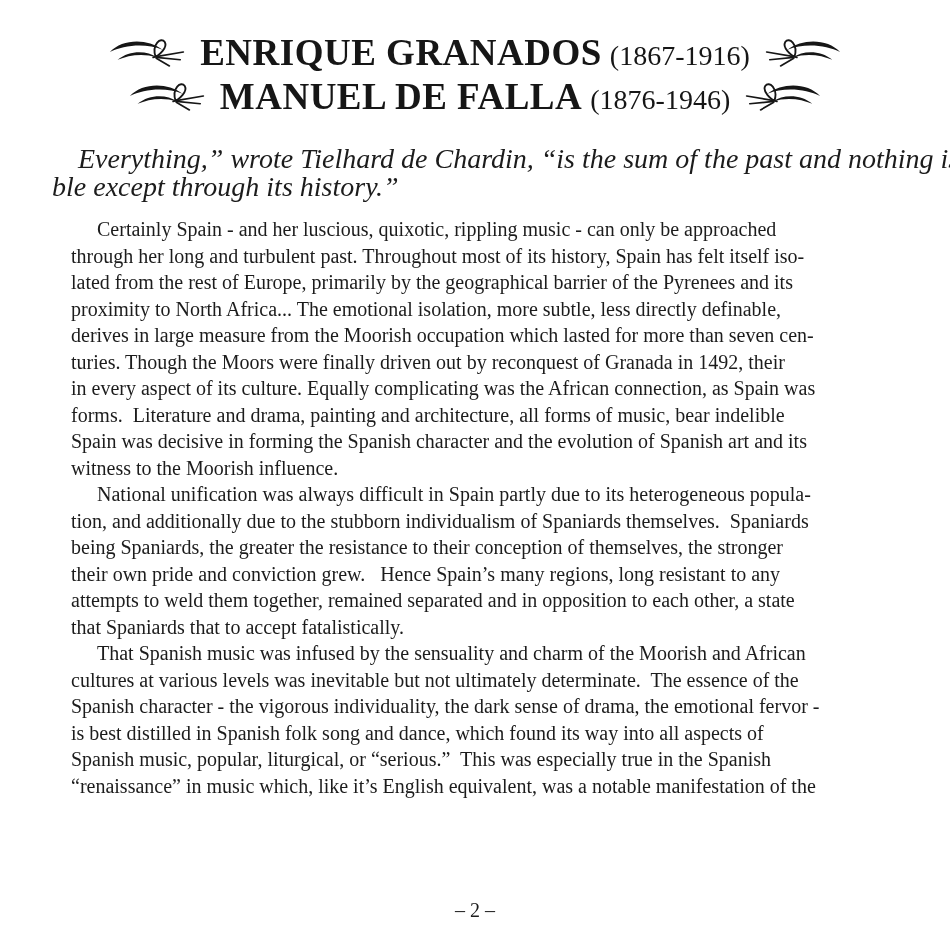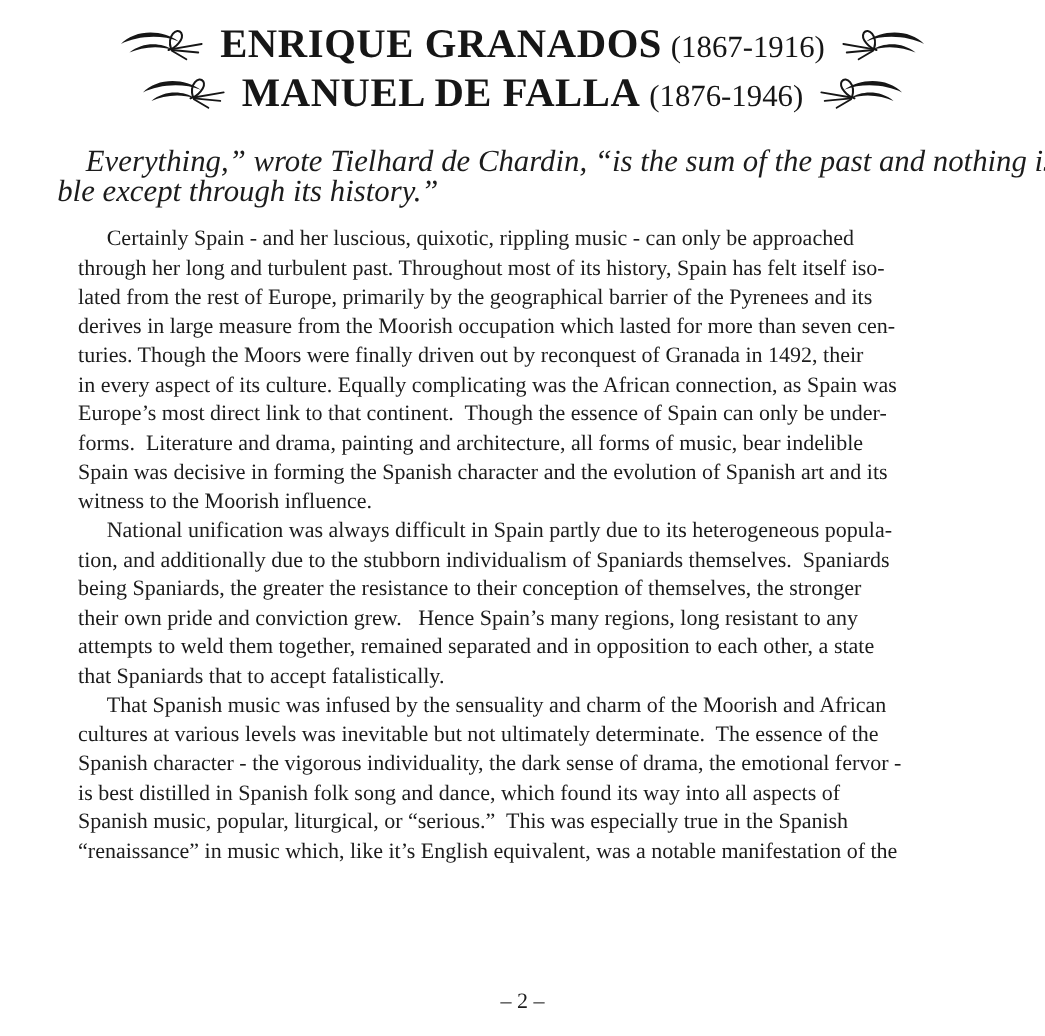--- a/index.html
+++ b/index.html
@@ -6,21 +6,21 @@
   .page {
     position: relative;
     width: 950px;
     height: 942px;
     background: #ffffff;
     color: #1a1a1a;
     font-family: "Liberation Serif", serif;
     overflow: hidden;
   }
   
-  .title-block { padding-top: 18px; }
+  .title-block { padding-top: 30px; }
   .title-line {
     display: flex;
     justify-content: center;
     align-items: center;
     height: 44px;
     gap: 14px;
   }
   .title-text { white-space: nowrap; }
   .composer {
     font-size: 37px;
@@ -115,24 +115,24 @@
   <section class="quote">
       <div class="tline indent">Everything,” wrote Tielhard de Chardin, “is the sum of the past and nothing is comprehensi-</div>
       <div class="tline">ble except through its history.”</div>
     </section>
 
   <section class="body-text">
     <div class="para">
         <div class="tline indent">Certainly Spain - and her luscious, quixotic, rippling music - can only be approached</div>
         <div class="tline">through her long and turbulent past. Throughout most of its history, Spain has felt itself iso-</div>
         <div class="tline">lated from the rest of Europe, primarily by the geographical barrier of the Pyrenees and its</div>
+        <div class="tline">proximity to North Africa... The emotional isolation, more subtle, less directly definable,</div>
         <div class="tline">derives in large measure from the Moorish occupation which lasted for more than seven cen-</div>
         <div class="tline">turies. Though the Moors were finally driven out by reconquest of Granada in 1492, their</div>
         <div class="tline">in every aspect of its culture. Equally complicating was the African connection, as Spain was</div>
-        <div class="tline">Europe’s most direct link to that continent.  Though the essence of Spain can only be under-</div>
         <div class="tline">forms.  Literature and drama, painting and architecture, all forms of music, bear indelible</div>
         <div class="tline">Spain was decisive in forming the Spanish character and the evolution of Spanish art and its</div>
         <div class="tline">witness to the Moorish influence.</div>
       </div>
     <div class="para">
         <div class="tline indent">National unification was always difficult in Spain partly due to its heterogeneous popula-</div>
         <div class="tline">tion, and additionally due to the stubborn individualism of Spaniards themselves.  Spaniards</div>
         <div class="tline">being Spaniards, the greater the resistance to their conception of themselves, the stronger</div>
         <div class="tline">their own pride and conviction grew.   Hence Spain’s many regions, long resistant to any</div>
         <div class="tline">attempts to weld them together, remained separated and in opposition to each other, a state</div>

